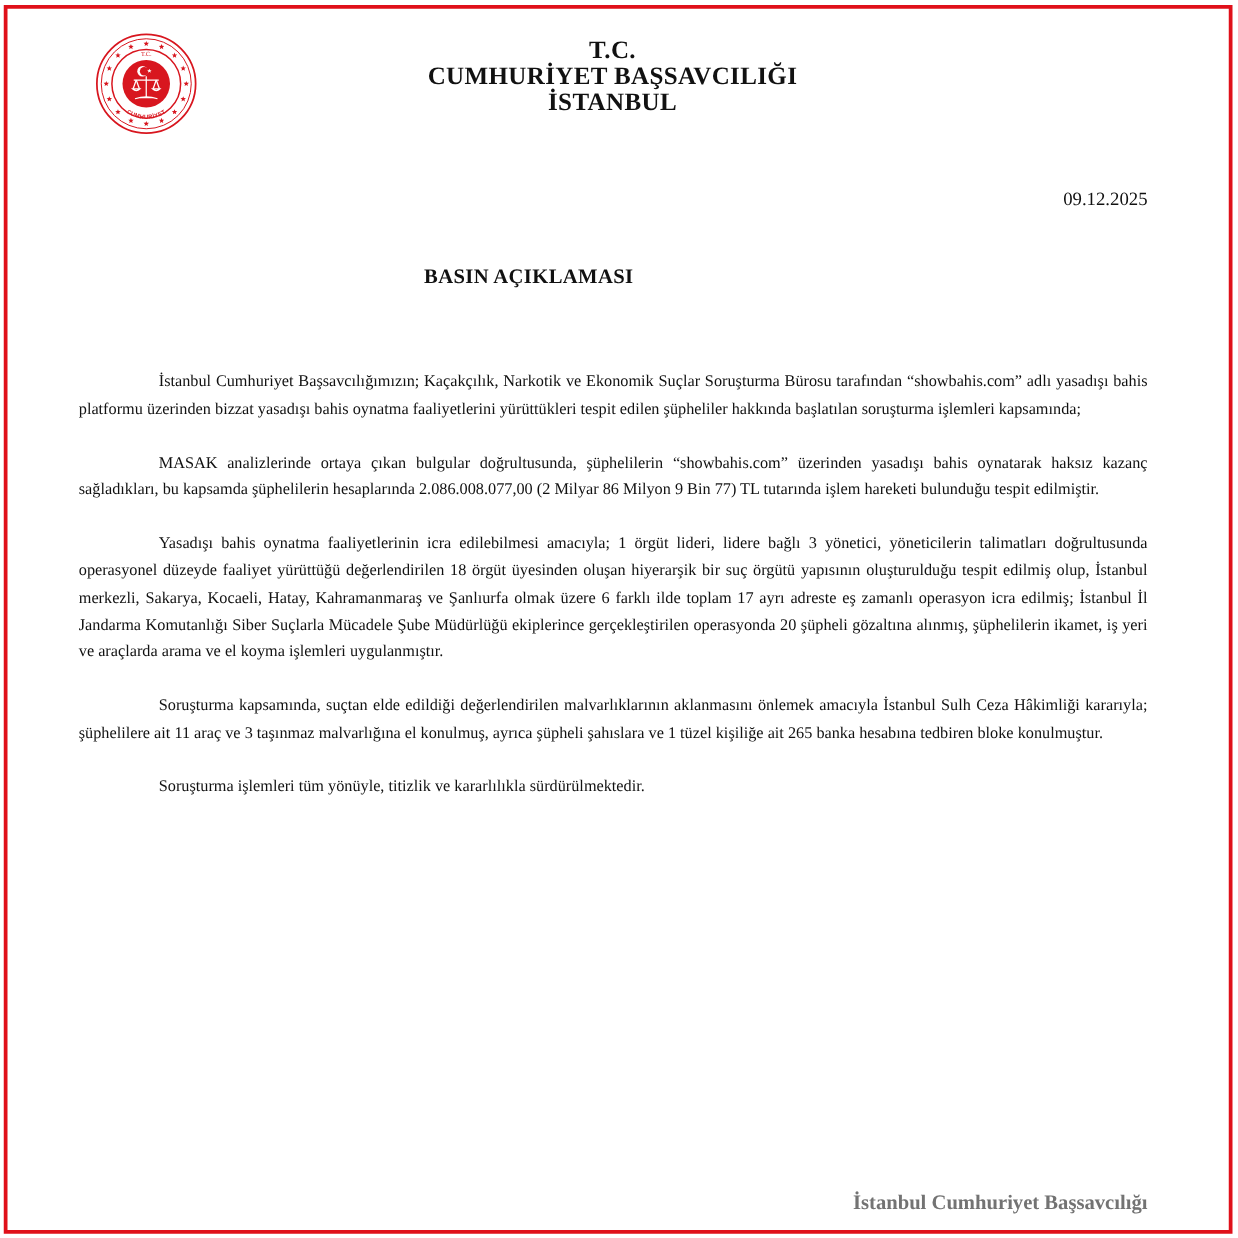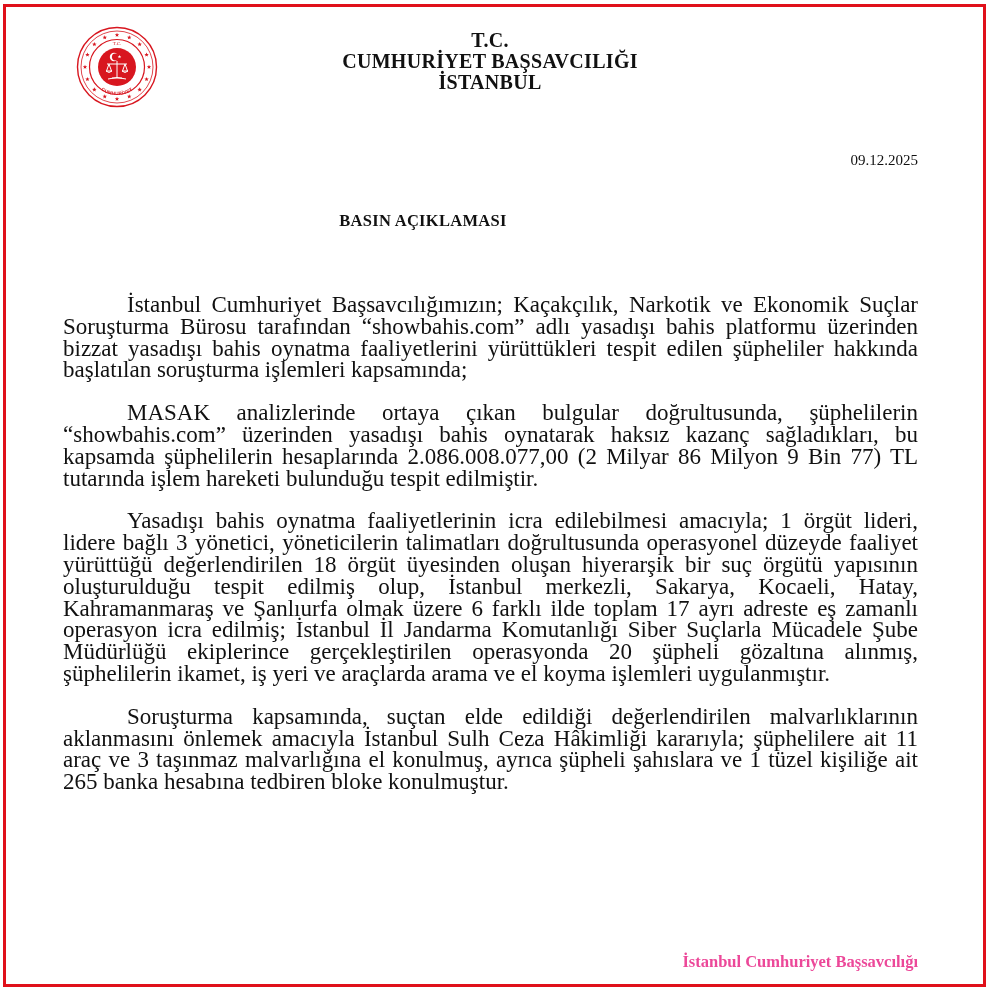--- a/index.html
+++ b/index.html
@@ -19,28 +19,28 @@
     position: absolute; right: 72px; top: 152px;
     font-family: "Liberation Serif", serif; font-size: 15px; color: #111;
   }
   .title {
     position: absolute; left: 0; width: 846px; top: 211px; text-align: center;
     font-family: "Liberation Serif", serif; font-weight: bold; font-size: 16.5px; color: #111;
     letter-spacing: 0.3px;
   }
   .body {
     position: absolute; left: 63px; width: 855px; top: 294px;
-    font-family: "Liberation Serif", serif; font-size: 23px; line-height: 21.8px; color: #111;
+    font-family: "Liberation Serif", serif; font-size: 13px; line-height: 21.8px; color: #111;
   }
   .body p { margin: 0 0 21px 0; text-align: justify; text-indent: 64px; }
   .body p.no-indent-justify { text-align: left; }
   .body p.p5 { margin-bottom: 16px; }
   .signature {
     position: absolute; right: 72px; top: 952px;
-    font-family: "Liberation Serif", serif; font-weight: bold; font-size: 16.5px; color: #ec4899;
+    font-family: "Liberation Serif", serif; font-weight: bold; font-size: 16.5px; color: #737373;
   }
 </style>
 </head>
 <body>
 
 <div class="frame"></div>
 
 <div class="seal">
   <svg width="82" height="82" viewBox="0 0 82 82">
     <defs>
@@ -101,15 +101,16 @@
 
 <div class="date">09.12.2025</div>
 
 <div class="title">BASIN AÇIKLAMASI</div>
 
 <div class="body">
   <p>İstanbul Cumhuriyet Başsavcılığımızın; Kaçakçılık, Narkotik ve Ekonomik Suçlar Soruşturma Bürosu tarafından “showbahis.com” adlı yasadışı bahis platformu üzerinden bizzat yasadışı bahis oynatma faaliyetlerini yürüttükleri tespit edilen şüpheliler hakkında başlatılan soruşturma işlemleri kapsamında;</p>
   <p>MASAK analizlerinde ortaya çıkan bulgular doğrultusunda, şüphelilerin “showbahis.com” üzerinden yasadışı bahis oynatarak haksız kazanç sağladıkları, bu kapsamda şüphelilerin hesaplarında 2.086.008.077,00 (2 Milyar 86 Milyon 9 Bin 77) TL tutarında işlem hareketi bulunduğu tespit edilmiştir.</p>
   <p>Yasadışı bahis oynatma faaliyetlerinin icra edilebilmesi amacıyla; 1 örgüt lideri, lidere bağlı 3 yönetici, yöneticilerin talimatları doğrultusunda operasyonel düzeyde faaliyet yürüttüğü değerlendirilen 18 örgüt üyesinden oluşan hiyerarşik bir suç örgütü yapısının oluşturulduğu tespit edilmiş olup, İstanbul merkezli, Sakarya, Kocaeli, Hatay, Kahramanmaraş ve Şanlıurfa olmak üzere 6 farklı ilde toplam 17 ayrı adreste eş zamanlı operasyon icra edilmiş; İstanbul İl Jandarma Komutanlığı Siber Suçlarla Mücadele Şube Müdürlüğü ekiplerince gerçekleştirilen operasyonda 20 şüpheli gözaltına alınmış, şüphelilerin ikamet, iş yeri ve araçlarda arama ve el koyma işlemleri uygulanmıştır.</p>
   <p>Soruşturma kapsamında, suçtan elde edildiği değerlendirilen malvarlıklarının aklanmasını önlemek amacıyla İstanbul Sulh Ceza Hâkimliği kararıyla; şüphelilere ait 11 araç ve 3 taşınmaz malvarlığına el konulmuş, ayrıca şüpheli şahıslara ve 1 tüzel kişiliğe ait 265 banka hesabına tedbiren bloke konulmuştur.</p>
+  <p class="no-indent-justify p5">Soruşturma işlemleri tüm yönüyle, titizlik ve kararlılıkla sürdürülmektedir.</p>
 </div>
 
 <div class="signature">İstanbul Cumhuriyet Başsavcılığı</div>
 
 </body></html>

